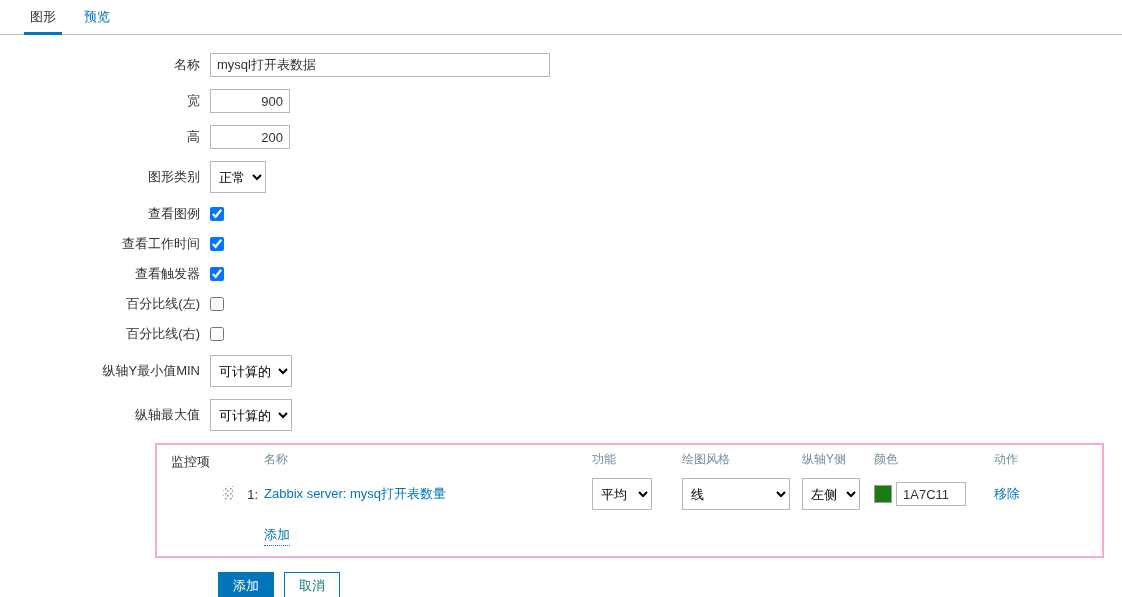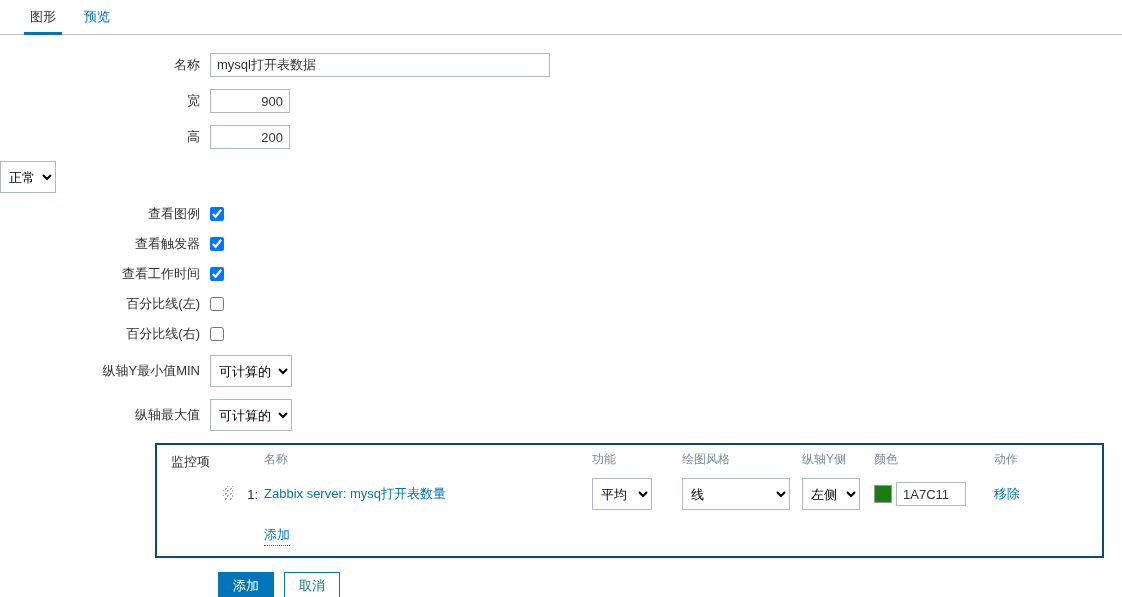--- a/index.html
+++ b/index.html
@@ -63,21 +63,21 @@
       border: 1px solid #acbbc2;
       background: #fff;
       font-size: 13px;
       padding: 1px 4px;
     }
     input[type="checkbox"] {
       width: 14px; height: 14px;
     }
     .items-panel {
       margin: 0 18px 14px 155px;
-      border: 2px solid #0c4a6e;
+      border: 2px solid #f9a8d4;
       padding: 6px 8px 10px 8px;
     }
     .items-panel .panel-row {
       display: flex;
       align-items: flex-start;
     }
     .panel-label {
       width: 55px; text-align: right;
       padding-right: 10px;
       color: #333;
@@ -177,43 +177,44 @@
   </div>
 
   <div class="row">
     <div class="label">高</div>
     <div class="control">
       <input type="text" class="num" value="200" style="">
     </div>
   </div>
 
   <div class="row">
+    <div class="label">图形类别</div>
     <div class="control">
       <select>
         <option>正常</option>
       </select>
     </div>
   </div>
 
   <div class="row">
     <div class="label">查看图例</div>
     <div class="control">
       <input type="checkbox" checked="" style="">
     </div>
   </div>
 
   <div class="row">
+    <div class="label">查看工作时间</div>
+    <div class="control">
+      <input type="checkbox" checked="" style="">
+    </div>
+  </div>
+
+  <div class="row">
     <div class="label">查看触发器</div>
-    <div class="control">
-      <input type="checkbox" checked="" style="">
-    </div>
-  </div>
-
-  <div class="row">
-    <div class="label">查看工作时间</div>
     <div class="control">
       <input type="checkbox" checked="" style="">
     </div>
   </div>
 
   <div class="row">
     <div class="label">百分比线(左)</div>
     <div class="control">
       <input type="checkbox" style="">
     </div>

